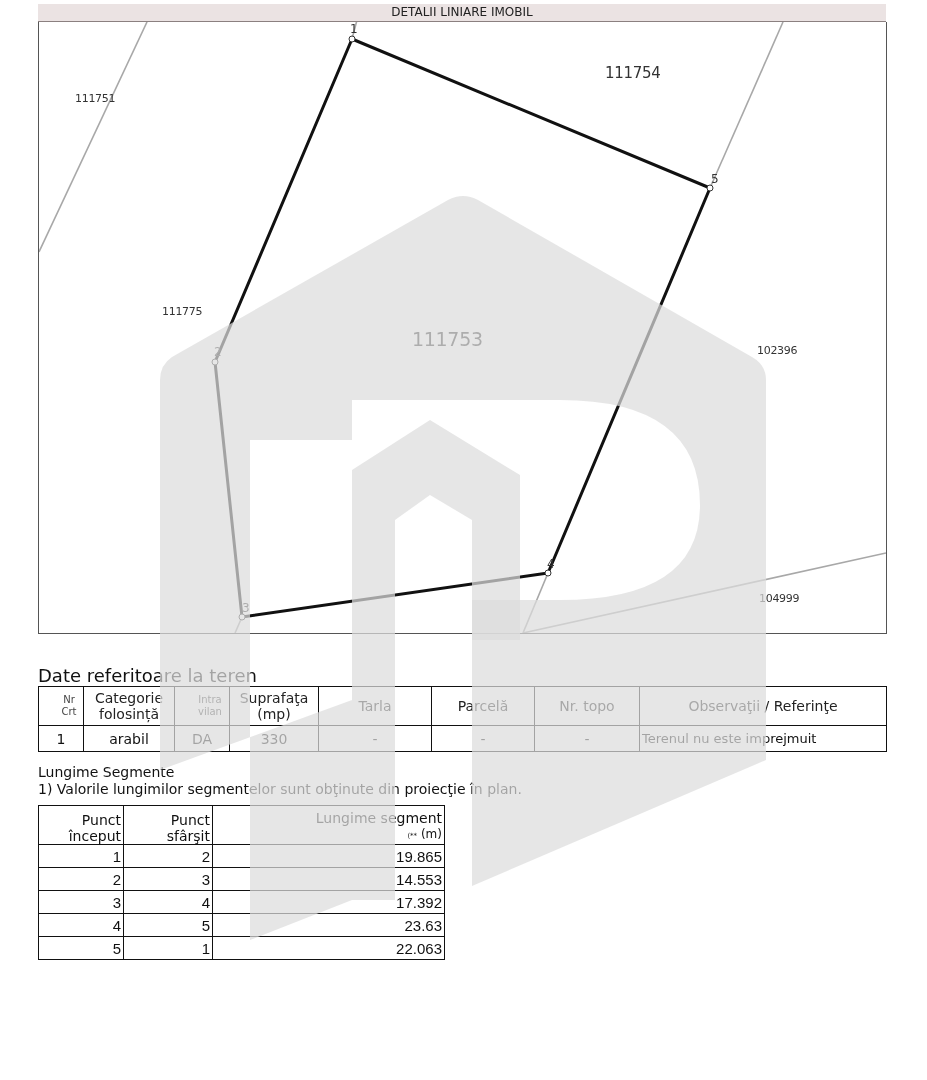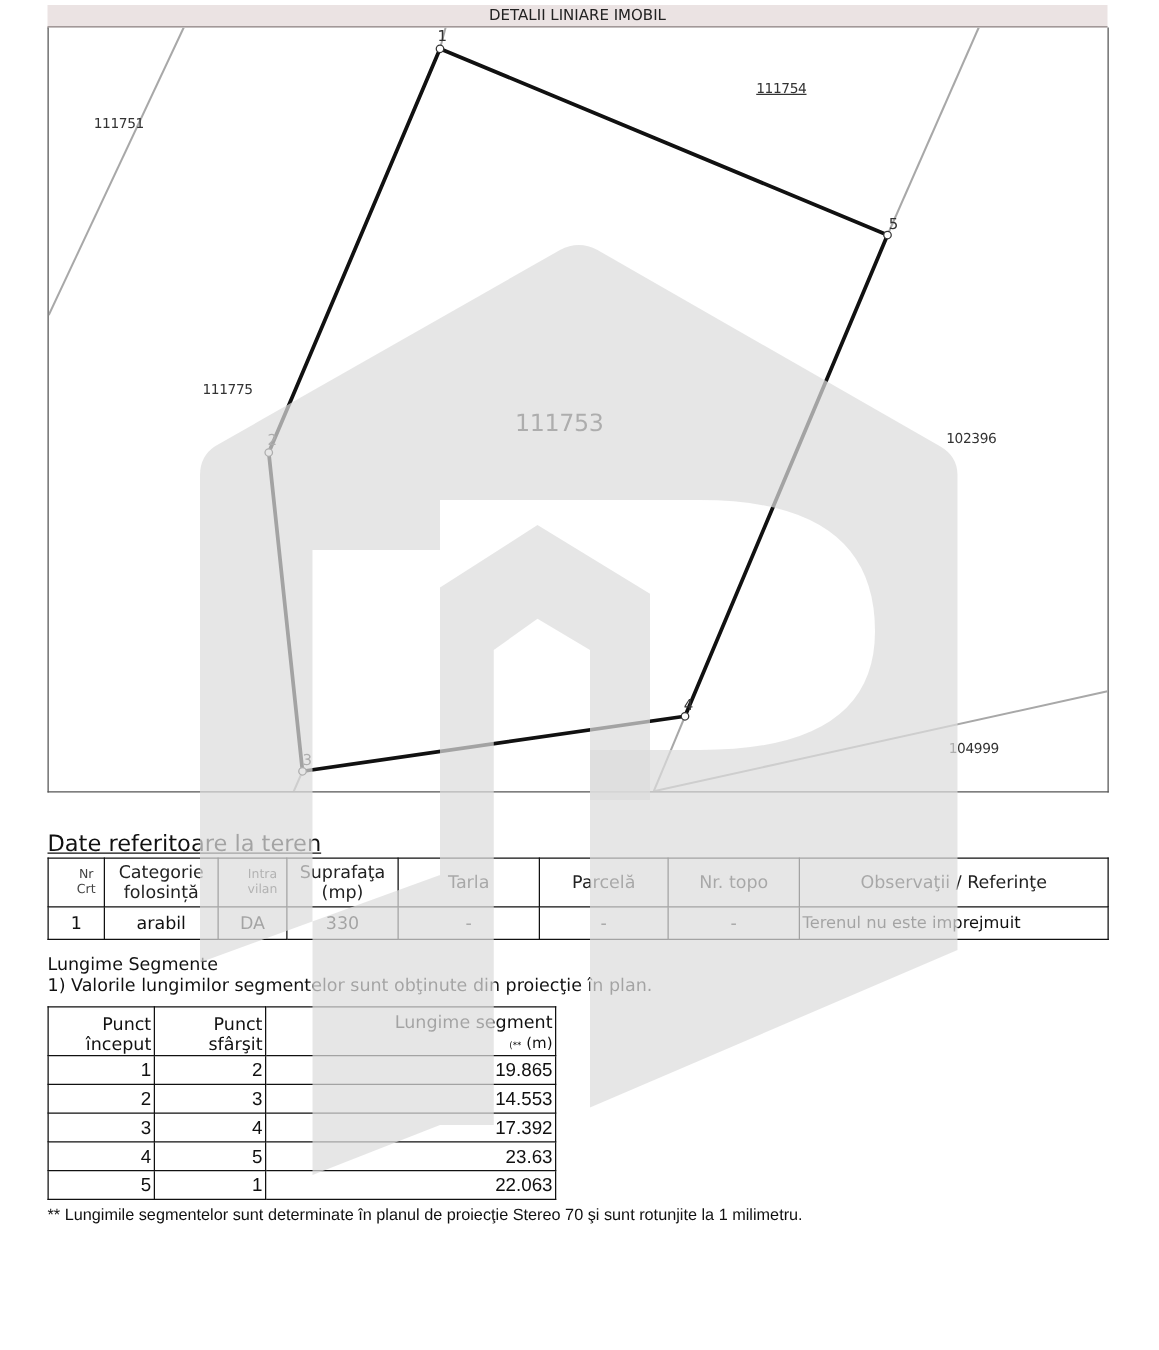--- a/index.html
+++ b/index.html
@@ -11,21 +11,21 @@
          background:#ebe3e3; border-bottom:2px solid #8b8080;
          font-size:12px; line-height:17px; text-align:center; color:#222; }
 
   .map { position:absolute; left:38px; top:22px; width:847px; height:611px;
          border:1px solid #555; border-top:none; background:#fff; overflow:hidden; }
   .map svg { position:absolute; left:0; top:0; }
 
   .watermark { position:absolute; left:0; top:0; width:927px; height:1080px;
                pointer-events:none; z-index:5; }
 
-  .sec-title { position:absolute; left:38px; top:665px; font-size:18px; color:#111;text-decoration:underline; }
+  .sec-title { position:absolute; left:38px; top:665px; font-size:18px; color:#111; }
 
   table { border-collapse:collapse; }
   .t1 { position:absolute; left:38px; top:686px; width:849px; font-size:14px; }
   .t1 td, .t1 th { border:1.5px solid #111; text-align:center; padding:0 2px; font-weight:normal; }
   .t1 th { height:38px; line-height:16px; color:#222; }
   .t1 td { height:25px; }
   .t1 .small { font-size:10px; line-height:12px; color:#444;padding-left:18px; }
   .t1 .obs { text-align:left; font-size:13px; }
 
   .seg-title { position:absolute; left:38px; top:764px; font-size:14px; line-height:17px; color:#111; }
@@ -70,21 +70,21 @@
       </g>
     </svg>
 
     <span style="position:absolute;left:311px;top:0px;font-size:12px;color:#333;">1</span>
     <span style="position:absolute;left:175px;top:323px;font-size:12px;color:#333;">2</span>
     <span style="position:absolute;left:203px;top:579px;font-size:12px;color:#333;">3</span>
     <span style="position:absolute;left:508px;top:535px;font-size:12px;color:#333;">4</span>
     <span style="position:absolute;left:672px;top:150px;font-size:12px;color:#333;">5</span>
 
     <span style="position:absolute;left:36px;top:70px;font-size:11px;color:#333;letter-spacing:-0.3px;">111751</span>
-    <span style="position:absolute;left:566px;top:42px;font-size:11px;color:#333;letter-spacing:-0.3px;text-decoration:underline;">111754</span>
+    <span style="position:absolute;left:566px;top:42px;font-size:15px;color:#333;letter-spacing:-0.3px;">111754</span>
     <span style="position:absolute;left:123px;top:283px;font-size:11px;color:#333;letter-spacing:-0.3px;">111775</span>
     <span style="position:absolute;left:373px;top:306px;font-size:19px;color:#333;letter-spacing:-0.3px;">111753</span>
     <span style="position:absolute;left:718px;top:322px;font-size:11px;color:#333;letter-spacing:-0.3px;">102396</span>
     <span style="position:absolute;left:720px;top:570px;font-size:11px;color:#333;letter-spacing:-0.3px;">104999</span>
   </div>
 
   <div class="sec-title">Date referitoare la teren</div>
 
   <table class="t1">
     <tbody>
@@ -151,21 +151,20 @@
       <td>23.63</td>
     </tr>
     <tr>
       <td>5</td>
       <td>1</td>
       <td>22.063</td>
     </tr>
   </tbody>
     </table>
 
-  <div class="note" style="top:964px">** Lungimile segmentelor sunt determinate în planul de proiecţie Stereo 70 şi sunt rotunjite la 1 milimetru.</div>
 
   <svg class="watermark" viewBox="0 0 927 1080">
     <g fill="#dcdcdc" fill-opacity="0.72">
 
       <path fill-rule="evenodd" d="
         M 160 380 Q 160 365 172 357 L 448 200 Q 463 192 478 200 L 752 357 Q 766 365 766 380
         L 766 760 L 472 886 L 472 600 L 560 600 Q 700 600 700 505 Q 700 400 560 400 L 352 400 L 352 700 L 160 770 Z
         M 250 440 L 352 440 L 352 900 L 250 940 Z"></path>
 
       <path d="M 352 470 L 430 420 L 520 475 L 520 640 L 472 640 L 472 520 L 430 495 L 395 520 L 395 900 L 352 900 Z"></path>

